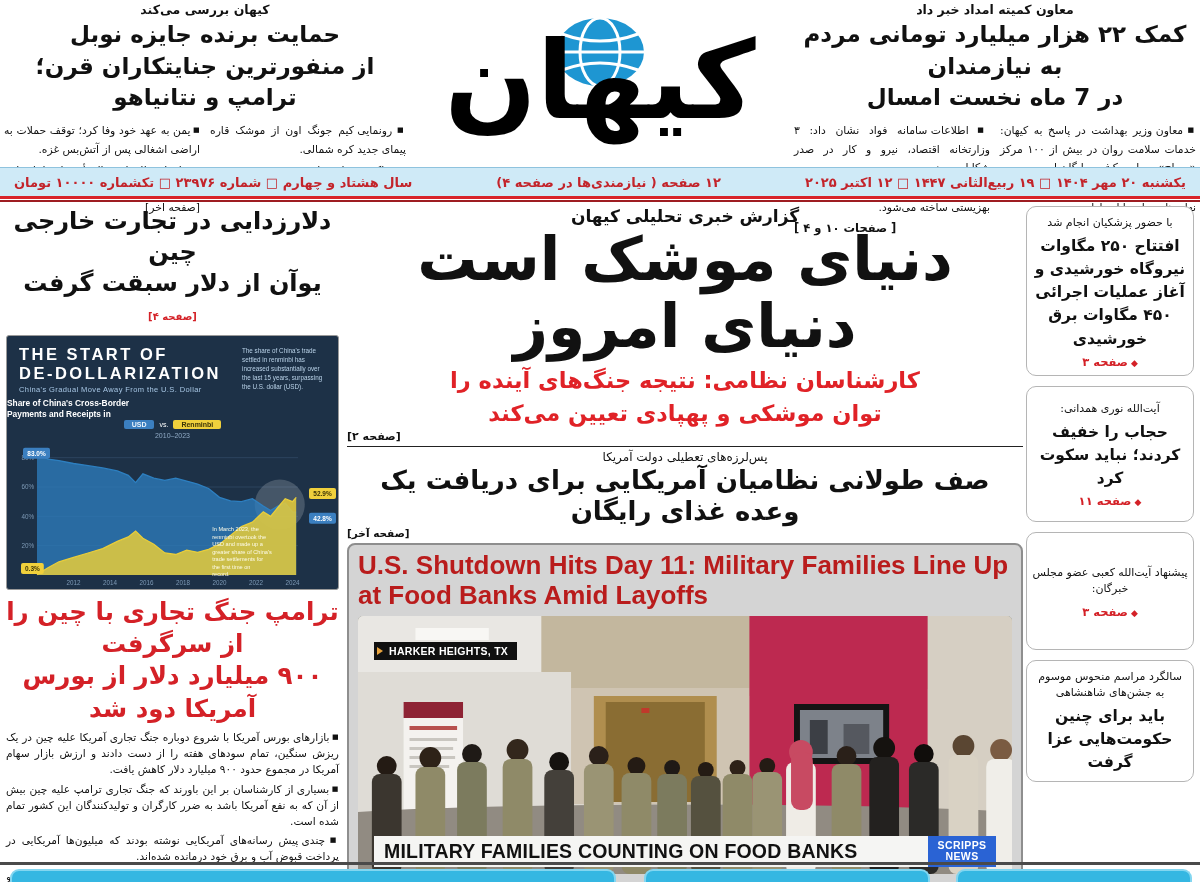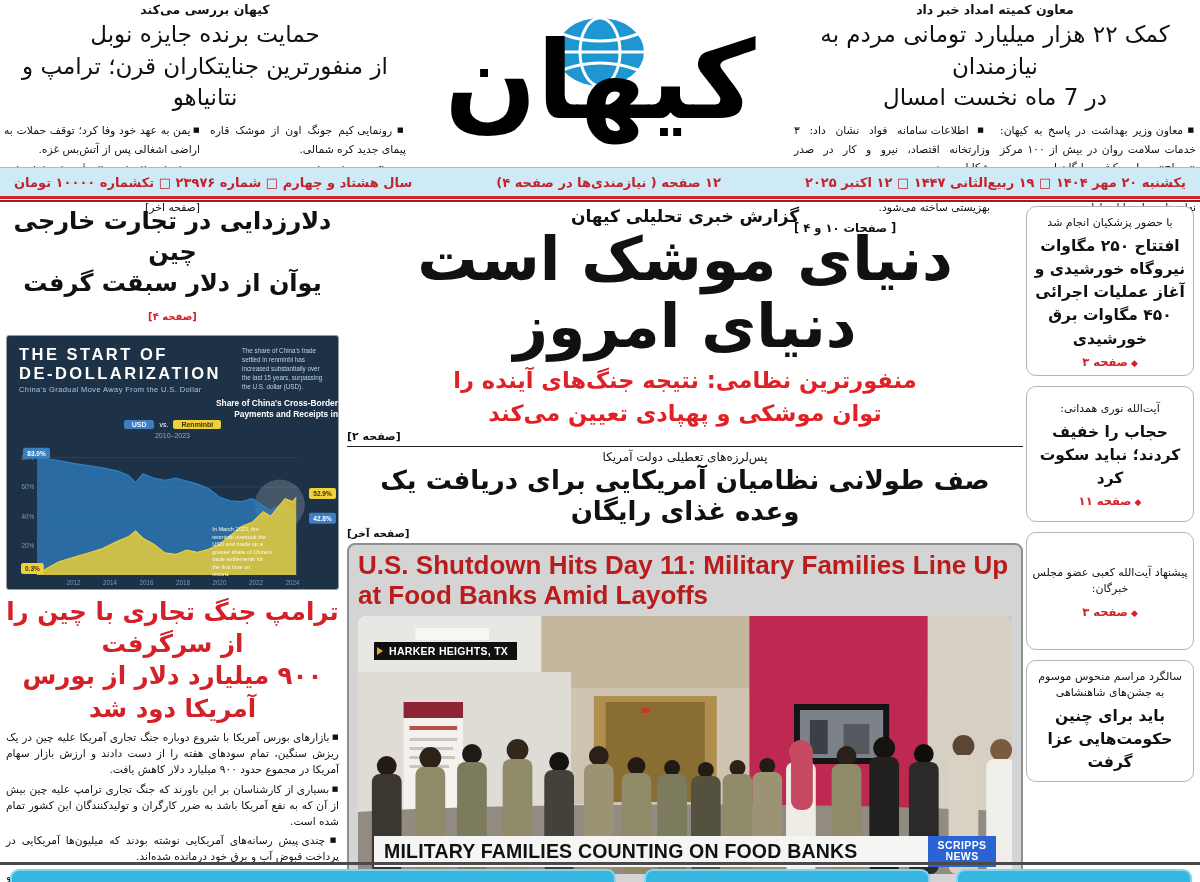--- a/index.html
+++ b/index.html
@@ -8,21 +8,21 @@
     background:#fff;color:#111;
     font-family:"DejaVu Sans","Liberation Sans",sans-serif;
     direction:rtl;
   }
   
   #masthead{position:absolute;top:0;left:0;width:1200px;height:167px;}
   .mh-block{position:absolute;top:2px;width:402px;}
   .mh-block.left{left:4px;}
   .mh-block.right{right:4px;}
   .mh-kicker{text-align:center;font-size:12.5px;font-weight:bold;margin-bottom:2px;}
-  .mh-headline{text-align:center;font-weight:normal;font-size:23px;line-height:1.38;}
+  .mh-headline{text-align:center;font-weight:bold;font-size:23px;line-height:1.38;}
   .mh-bullets{display:flex;gap:10px;margin-top:8px;}
   .mh-col{flex:1;}
   ul.briefs{list-style:none;margin:0;padding:0;font-size:10.8px;line-height:1.72;text-align:justify;}
   ul.briefs li{margin-bottom:3px;}
   ul.briefs li::before{content:"■ ";font-size:7px;vertical-align:2px;}
   .mh-pagetag{font-weight:bold;font-size:11.5px;text-align:left;margin-top:2px;}
   
   #logo{position:absolute;left:408px;top:0;width:384px;height:162px;}
   #logo .globe{position:absolute;left:50%;top:14px;transform:translateX(-50%);}
   #logo .logo-title{
@@ -102,21 +102,21 @@
   .dollar-head{text-align:center;font-weight:bold;font-size:24px;line-height:1.3;}
   .dollar-page{color:#d42127;font-size:10px;font-weight:bold;vertical-align:3px;}
   .infographic{
     margin-top:4px;background:#1d3147;border:1px solid #9a9a9a;border-radius:3px;
     height:255px;position:relative;color:#fff;box-sizing:border-box;direction:ltr;
     font-family:"Liberation Sans",sans-serif;overflow:hidden;
   }
   .ig-title{position:absolute;top:9px;left:12px;font-weight:bold;font-size:16.5px;letter-spacing:2.5px;line-height:1.15;}
   .ig-sub{position:absolute;top:49px;left:12px;font-size:7.5px;color:#a7c6e4;letter-spacing:.4px;}
   .ig-note{position:absolute;top:10px;right:8px;width:88px;font-size:6.3px;line-height:1.45;color:#b9d2e8;text-align:left;}
-  .ig-chart-head{position:absolute;top:62px;left:0;right:0;text-align:right;font-size:8.4px;font-weight:bold;line-height:1.35;}
+  .ig-chart-head{position:absolute;top:62px;left:0;right:0;text-align:left;font-size:8.4px;font-weight:bold;line-height:1.35;}
   .ig-legend{position:absolute;top:84px;left:0;right:0;display:flex;gap:5px;justify-content:center;align-items:center;font-size:7px;}
   .chip{padding:1px 8px;border-radius:2px;font-weight:bold;}
   .chip-usd{background:#3b7fc0;color:#eaf3fb;}
   .chip-rmb{background:#f0d03c;color:#3c3406;}
   .ig-years{position:absolute;top:96px;left:0;right:0;text-align:center;font-size:7px;color:#8fa9c4;}
   .ig-svg{position:absolute;left:0;bottom:0;}
   .tradewar-head{color:#d42127;text-align:center;font-weight:bold;font-size:24.5px;line-height:1.32;margin-top:6px;}
   ul.paras{list-style:none;margin:5px 0 0;padding:0;font-size:10.6px;line-height:1.5;text-align:justify;}
   ul.paras li{margin-bottom:4px;}
   ul.paras li::before{content:"■ ";font-size:7px;vertical-align:2px;}
@@ -277,21 +277,21 @@
   </div>
 
 </section>
 
 <section id="col-center">
   <div>
     <div class="lead-kicker">گزارش خبری تحلیلی کیهان</div>
     <div class="lead-h">دنیای موشک است</div>
     <div class="lead-h">دنیای امروز</div>
     <div class="lead-sub">
-      <span>منفورترین نظامی: نتیجه جنگ‌های آینده را</span><br>
+      <span>کارشناسان نظامی: نتیجه جنگ‌های آینده را</span><br>
       <span>توان موشکی و پهپادی تعیین می‌کند</span>
     </div>
     <div class="tag-row">[صفحه ۲]</div>
   </div>
   <hr class="center-rule">
   <div>
     <div class="second-kicker">پس‌لرزه‌های تعطیلی دولت آمریکا</div>
     <div class="second-head-row">
       <div class="second-headline">صف طولانی نظامیان آمریکایی برای دریافت یک وعده غذای رایگان</div>
       <span class="second-page">[صفحه آخر]</span>

